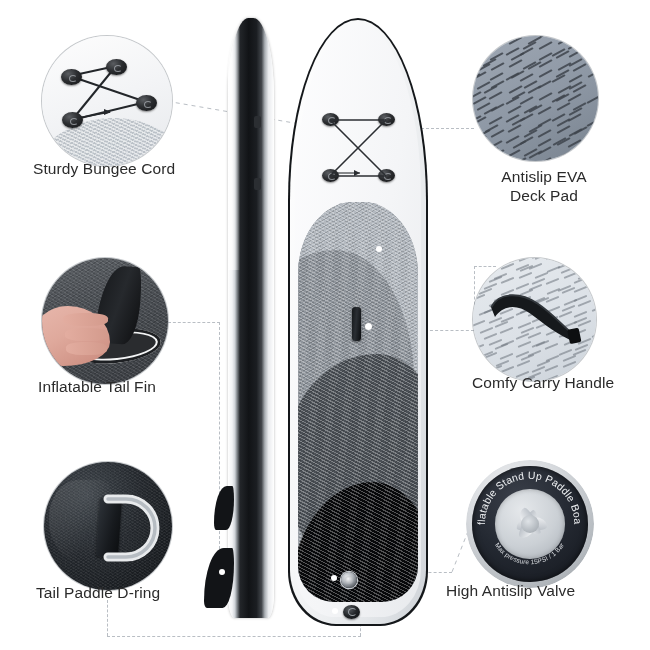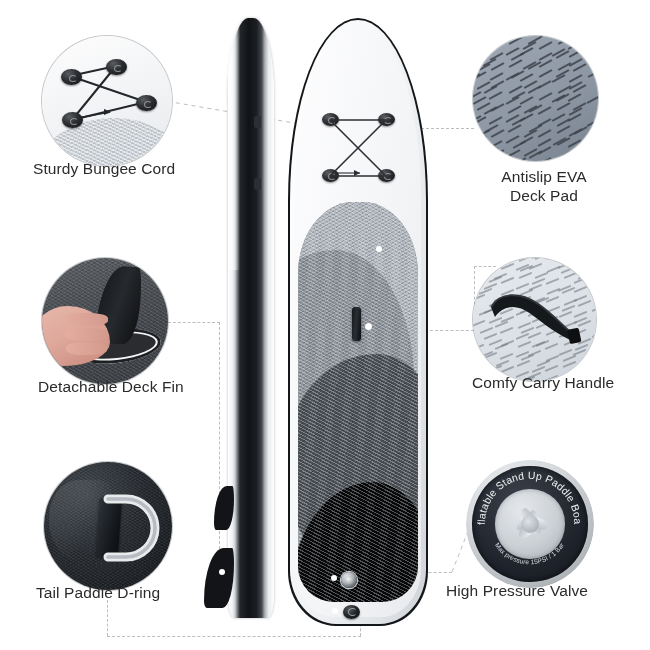--- a/index.html
+++ b/index.html
@@ -661,21 +661,21 @@
       <div class="finbox">
         <div class="finbox-inner"></div>
       </div>
       <div class="fin-blade"></div>
       <div class="hand">
         <div class="finger" style="left:40%; top:12%; width:58%;"></div>
         <div class="finger" style="left:42%; top:36%; width:56%;"></div>
         <div class="finger" style="left:44%; top:60%; width:52%;"></div>
       </div>
     </div>
-    <div class="label" style="left:38px; top:378px; width:210px;">Detachable Deck Fin</div>
+    <div class="label" style="left:38px; top:378px; width:210px;">Inflatable Tail Fin</div>
   </div>
 
   <div class="callout">
     <div class="bubble" style="left:473px; top:258px; width:123px; height:123px;">
       <div class="handle-pad">
         <div class="dashes" id="handle-dashes">
             <i class="eva-dash" style="left:0px;top:3px;width:14px;transform:rotate(-22deg);background:#6e757d;opacity:0.55"></i>
             <i class="eva-dash" style="left:20.562294489865845px;top:2.6565585508239566px;width:14px;transform:rotate(-22deg);background:#6e757d;opacity:0.55"></i>
             <i class="eva-dash" style="left:46.15056675569304px;top:1.7048688893039208px;width:14px;transform:rotate(-22deg);background:#6e757d;opacity:0.55"></i>
             <i class="eva-dash" style="left:58.592435563117455px;top:-1.064772800366115px;width:14px;transform:rotate(-22deg);background:#6e757d;opacity:0.55"></i>
@@ -847,16 +847,16 @@
           </text>
         </svg>
       </div>
       <div class="valve-core">
         <div class="blade" style="transform:rotate(0deg) translateX(6%);"></div>
         <div class="blade" style="transform:rotate(120deg) translateX(6%);"></div>
         <div class="blade" style="transform:rotate(240deg) translateX(6%);"></div>
         <div class="valve-hub"></div>
       </div>
     </div>
-    <div class="label" style="left:446px; top:582px; width:200px;">High Pressure Valve</div>
+    <div class="label" style="left:446px; top:582px; width:200px;">High Antislip Valve</div>
   </div>
 
 </div>
 
 </body></html>

